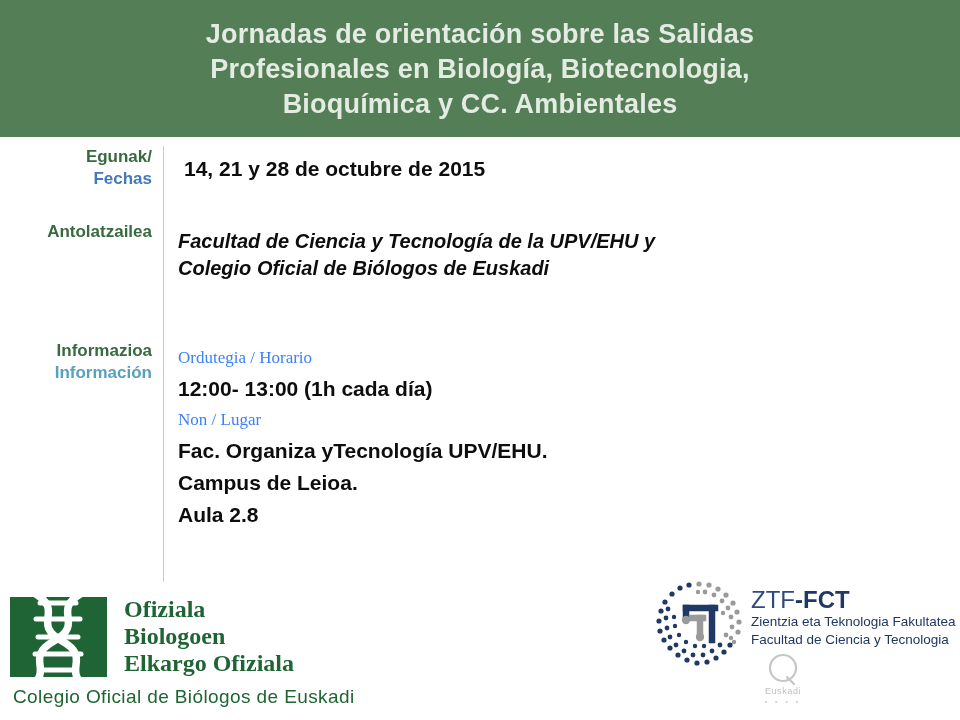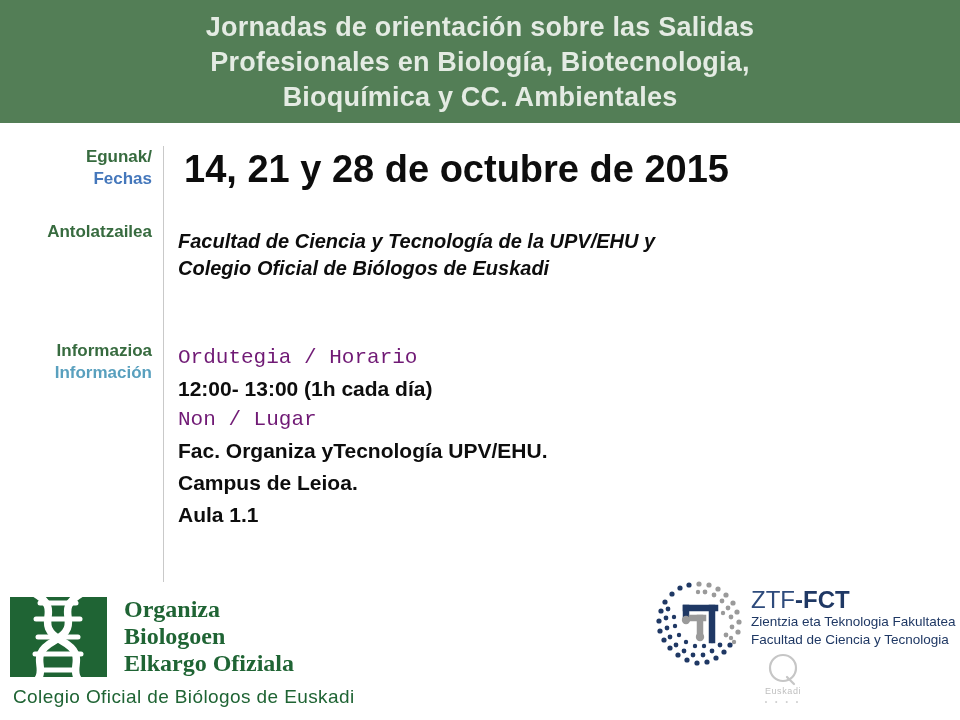--- a/index.html
+++ b/index.html
@@ -14,21 +14,21 @@
     font-family: "Liberation Sans", sans-serif;
     position: relative;
   }
 
   
   #header {
     position: absolute;
     left: 0;
     top: 0;
     width: 960px;
-    height: 123px;
+    height: 137px;
     background: #537E56;
     box-sizing: border-box;
     display: flex;
     flex-direction: column;
     align-items: center;
     justify-content: center;
     padding-top: 2px;
   }
   .title-line {
     color: #E4EBE3;
@@ -81,21 +81,21 @@
   #label-info-group { top: 340px; }
   #label-info-es { color: #59A0BE; }
 
   
   #dates-value {
     position: absolute;
     left: 184px;
     top: 148px;
     font-family: "Liberation Sans", sans-serif;
     font-weight: bold;
-    font-size: 38px;
+    font-size: 21px;
     line-height: 42px;
     color: #0D0D0D;
     white-space: nowrap;
   }
 
   #organizer-block {
     position: absolute;
     left: 178px;
     top: 228px;
   }
@@ -108,25 +108,25 @@
     color: #0D0D0D;
     white-space: nowrap;
   }
 
   #info-block {
     position: absolute;
     left: 178px;
     top: 343px;
   }
   .info-sub {
-    font-family: Liberation Mono, monospace;
+    font-family: Liberation Serif, serif;
     font-weight: normal;
-    font-size: 21px;
+    font-size: 17px;
     line-height: 30px;
-    color: #701a75;
+    color: #3b82f6;
     white-space: nowrap;
   }
   .info-main {
     font-family: "Liberation Sans", sans-serif;
     font-weight: bold;
     font-size: 21px;
     line-height: 32px;
     color: #0D0D0D;
     white-space: nowrap;
   }
@@ -260,40 +260,40 @@
 <div class="label-group" id="label-info-group">
   <div class="label-eu">Informazioa</div>
   <div class="label-es" id="label-info-es">Información</div>
 </div>
 <div id="info-block">
   <div class="info-sub">Ordutegia / Horario</div>
   <div class="info-main">12:00- 13:00 (1h cada día)</div>
   <div class="info-sub">Non / Lugar</div>
   <div class="info-main">Fac.  Organiza yTecnología UPV/EHU.</div>
   <div class="info-main">Campus de Leioa.</div>
-  <div class="info-main">Aula 1.1</div>
+  <div class="info-main">Aula 2.8</div>
 </div>
 
 <div id="cobe-logo">
   <svg id="cobe-mark" viewBox="0 0 97 80">
     <rect x="0" y="0" width="97" height="80" fill="#1F6434"></rect>
     <g stroke="#FFFFFF" stroke-width="7.5" fill="none" stroke-linecap="round">
       <path d="M24 -4 C 56 14, 20 26, 52 44 C 84 62, 48 74, 80 92"></path>
       <path d="M72 -4 C 40 14, 76 26, 44 44 C 12 62, 48 74, 16 92"></path>
     </g>
     <g stroke="#FFFFFF" stroke-width="5" fill="none" stroke-linecap="round">
       <path d="M30 6 L 66 6"></path>
       <path d="M26 22 L 70 22"></path>
       <path d="M28 40 L 68 40"></path>
       <path d="M25 57 L 71 57"></path>
       <path d="M30 73 L 66 73"></path>
     </g>
   </svg>
   <div id="cobe-wordmark">
-    <div class="cobe-eu-line">Organiza</div>
+    <div class="cobe-eu-line">Ofiziala</div>
     <div class="cobe-eu-line">Biologoen</div>
     <div class="cobe-eu-line">Elkargo Ofiziala</div>
   </div>
 </div>
 <div id="cobe-es-line">Colegio Oficial de Biólogos de Euskadi</div>
 
 <div id="ztf-logo">
   <svg id="ztf-mark" viewBox="0 0 88 88">
     <g fill="#9A9A9A">
       <circle cx="44" cy="4" r="2.6"></circle>

